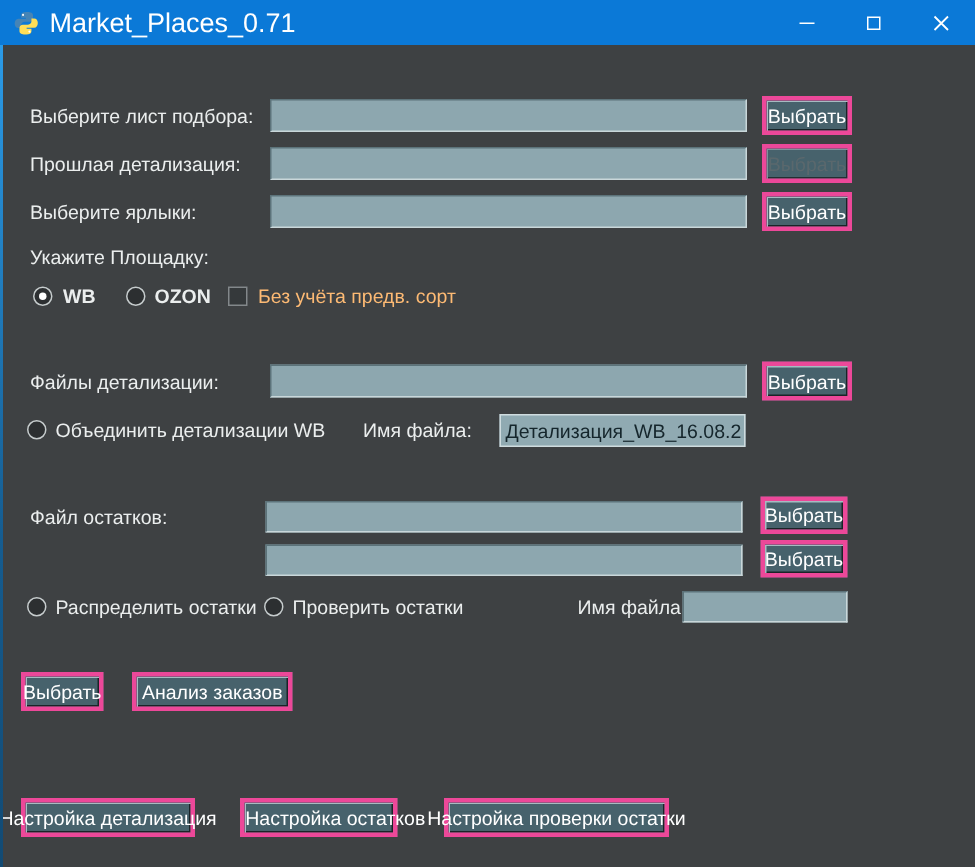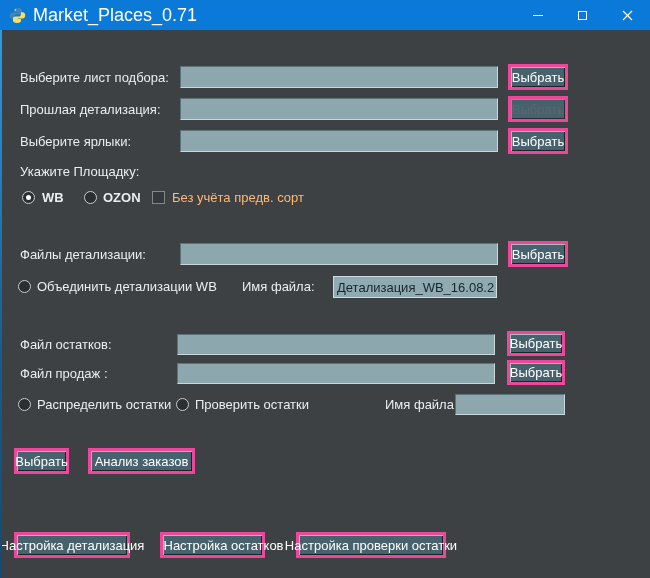--- a/index.html
+++ b/index.html
@@ -122,21 +122,20 @@
 
     <div class="radio" style="left:18px; top:250px;"></div>
     <div class="lbl" style="left:37px; top:248px; height:17px;">Объединить детализации WB</div>
     <div class="lbl" style="left:225px; top:248px; height:17px;margin-left:17px;">Имя файла:</div>
     <div class="entry lit" style="left:333px; top:246px; width:164px; height:22px;">Детализация_WB_16.08.2</div>
 
     <div class="lbl" style="left:20px; top:304px; height:21px;">Файл остатков:</div>
     <div class="entry" style="left:177px; top:304px; width:318px; height:21px;"></div>
     <div class="btn" style="left:507px; top:301px; width:58px; height:25px;">Выбрать</div>
 
-    <div class="lbl" style="left:20px; top:333px; height:21px;">Файл продаж  :</div>
     <div class="entry" style="left:177px; top:333px; width:318px; height:21px;"></div>
     <div class="btn" style="left:507px; top:330px; width:58px; height:25px;">Выбрать</div>
 
     <div class="radio" style="left:18px; top:368px;"></div>
     <div class="lbl" style="left:37px; top:366px; height:17px;">Распределить остатки</div>
     <div class="radio" style="left:176px; top:368px;"></div>
     <div class="lbl" style="left:195px; top:366px; height:17px;">Проверить остатки</div>
     <div class="lbl" style="left:385px; top:366px; height:17px;">Имя файла</div>
     <div class="entry" style="left:455px; top:364px; width:110px; height:21px;"></div>
 

